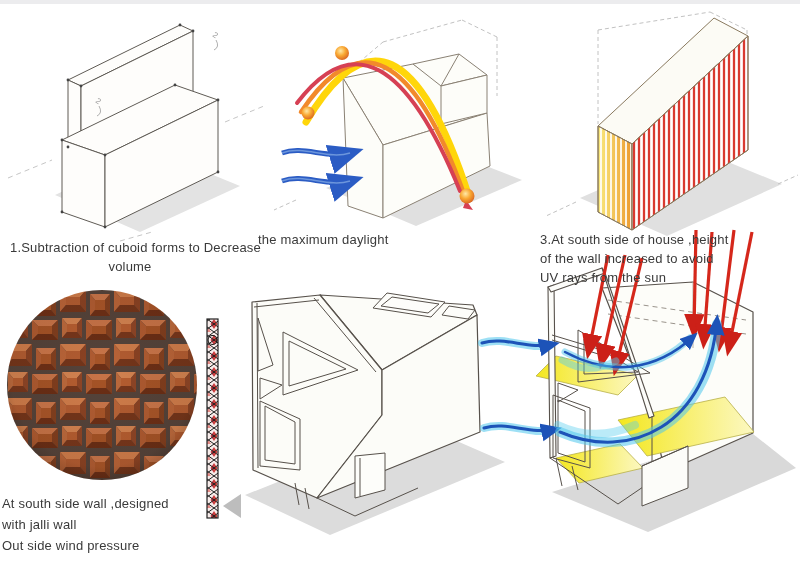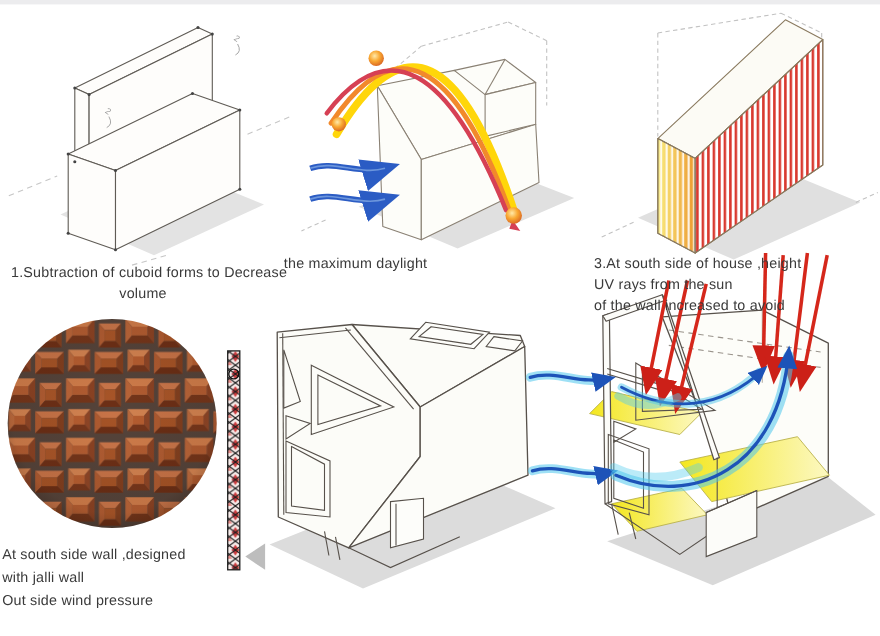--- a/index.html
+++ b/index.html
@@ -303,22 +303,22 @@
     <div>1.Subtraction of cuboid forms to Decrease</div>
     <div>volume</div>
   </div>
 
   <div class="cap" style="left:258px;top:230px;width:286px">
     <div class="c-right" style="padding-right:8px">the maximum daylight</div>
   </div>
 
   <div class="cap c-right" style="left:540px;top:230px;width:258px">
     <div>3.At south side of house ,height</div>
+    <div>of the wall increased  to avoid</div>
     <div>UV rays from the sun</div>
-    <div>of the wall increased  to avoid</div>
   </div>
 
   <div class="cap c-right jalli-cap" style="left:2px;top:493px;width:165px">
     <div>At south side wall ,designed</div>
     <div>with jalli wall</div>
     <div>Out side wind pressure</div>
   </div>
 
 
 </div>

